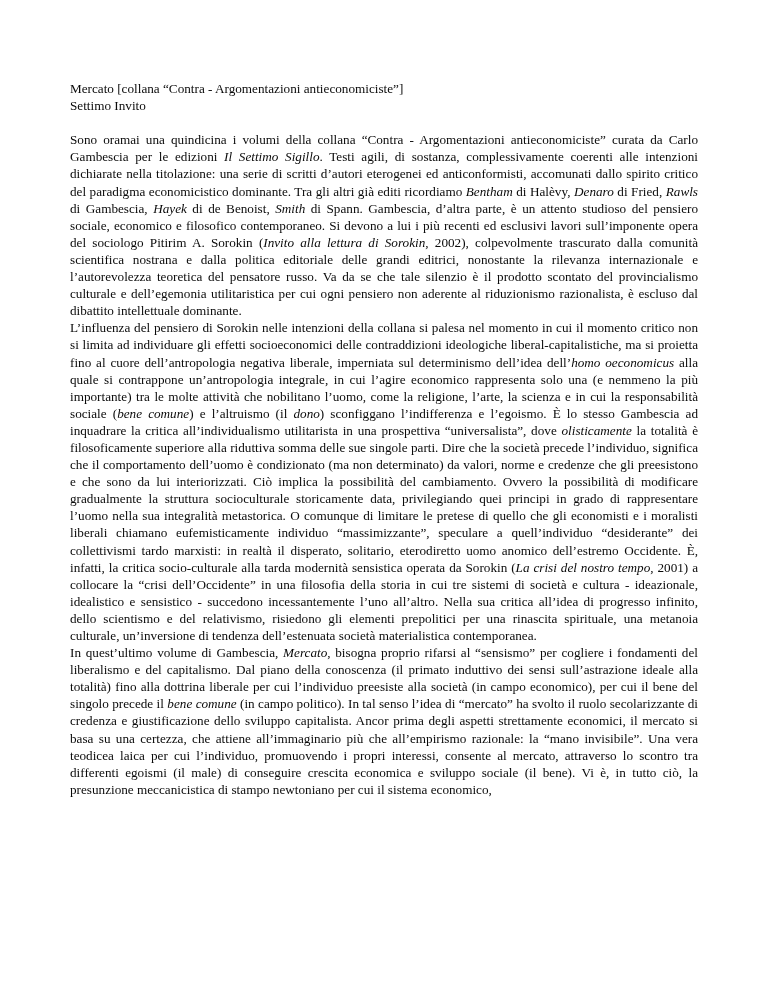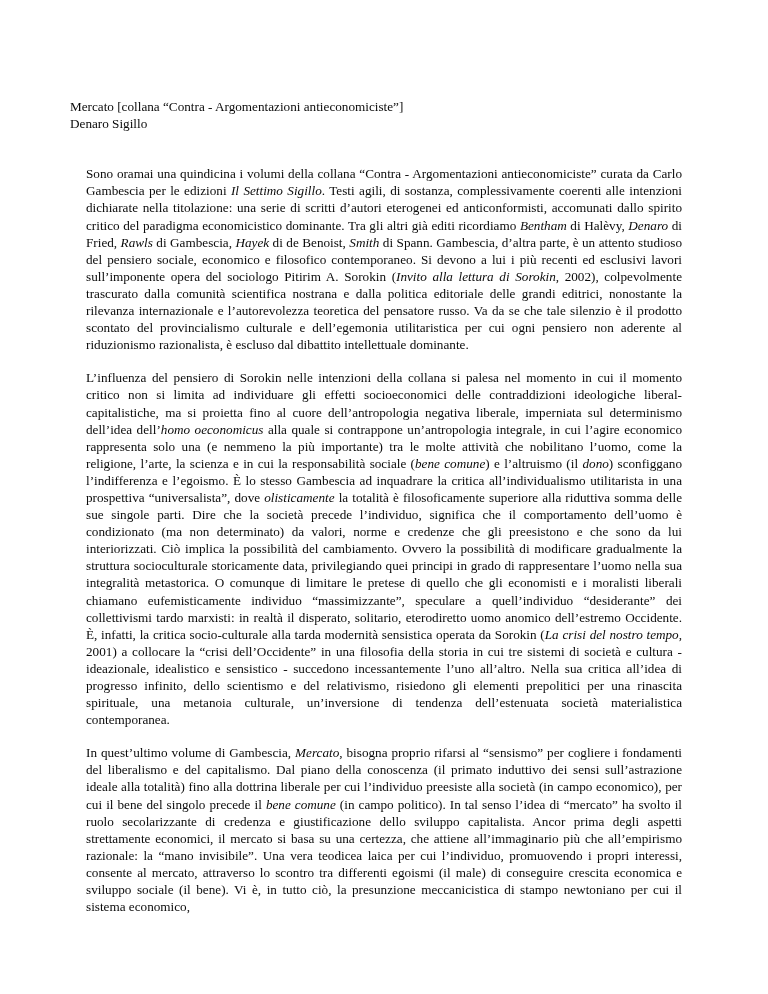--- a/index.html
+++ b/index.html
@@ -9,51 +9,51 @@
   }
   body {
     width: 768px;
     height: 994px;
     overflow: hidden;
     position: relative;
   }
   .doc {
     position: absolute;
     left: 70px;
-    top: 98px;
+    top: 80px;
     width: 628px;
     font-family: "Liberation Serif", serif;
     font-size: 13.2px;
     line-height: 17.1px;
     color: #0a0a0a;
     -webkit-font-smoothing: antialiased;
   }
   .doc-header div {
     text-align: left;
     white-space: nowrap;
   }
   .blank-line {
     height: 17.1px;
   }
   .doc-body p {
-    margin: 16px;
+    margin: 0;
     padding: 0;
     text-align: justify;
   }
   .doc-body p i {
     font-style: italic;
   }
 </style>
 </head>
 <body>
 
 <div class="doc">
   <div class="doc-header">
     <div>Mercato [collana “Contra - Argomentazioni antieconomiciste”]</div>
-    <div>Denaro Sigillo</div>
+    <div>Settimo Invito</div>
   </div>
   <div class="blank-line"></div>
   <div class="doc-body">
     <p>Sono oramai una quindicina i volumi della collana “Contra - Argomentazioni antieconomiciste” curata da Carlo Gambescia per le edizioni <i>Il Settimo Sigillo</i>. Testi agili, di sostanza, complessivamente coerenti alle intenzioni dichiarate nella titolazione: una serie di scritti d’autori eterogenei ed anticonformisti, accomunati dallo spirito critico del paradigma economicistico dominante. Tra gli altri già editi ricordiamo <i>Bentham</i> di Halèvy, <i>Denaro</i> di Fried, <i>Rawls</i> di Gambescia, <i>Hayek</i> di de Benoist, <i>Smith</i> di Spann. Gambescia, d’altra parte, è un attento studioso del pensiero sociale, economico e filosofico contemporaneo. Si devono a lui i più recenti ed esclusivi lavori sull’imponente opera del sociologo Pitirim A. Sorokin (<i>Invito alla lettura di Sorokin</i>, 2002), colpevolmente trascurato dalla comunità scientifica nostrana e dalla politica editoriale delle grandi editrici, nonostante la rilevanza internazionale e l’autorevolezza teoretica del pensatore russo. Va da se che tale silenzio è il prodotto scontato del provincialismo culturale e dell’egemonia utilitaristica per cui ogni pensiero non aderente al riduzionismo razionalista, è escluso dal dibattito intellettuale dominante.</p>
     <p>L’influenza del pensiero di Sorokin nelle intenzioni della collana si palesa nel momento in cui il momento critico non si limita ad individuare gli effetti socioeconomici delle contraddizioni ideologiche liberal-capitalistiche, ma si proietta fino al cuore dell’antropologia negativa liberale, imperniata sul determinismo dell’idea dell’<i>homo oeconomicus</i> alla quale si contrappone un’antropologia integrale, in cui l’agire economico rappresenta solo una (e nemmeno la più importante) tra le molte attività che nobilitano l’uomo, come la religione, l’arte, la scienza e in cui la responsabilità sociale (<i>bene comune</i>) e l’altruismo (il <i>dono</i>) sconfiggano l’indifferenza e l’egoismo. È lo stesso Gambescia ad inquadrare la critica all’individualismo utilitarista in una prospettiva “universalista”, dove <i>olisticamente</i> la totalità è filosoficamente superiore alla riduttiva somma delle sue singole parti. Dire che la società precede l’individuo, significa che il comportamento dell’uomo è condizionato (ma non determinato) da valori, norme e credenze che gli preesistono e che sono da lui interiorizzati. Ciò implica la possibilità del cambiamento. Ovvero la possibilità di modificare gradualmente la struttura socioculturale storicamente data, privilegiando quei principi in grado di rappresentare l’uomo nella sua integralità metastorica. O comunque di limitare le pretese di quello che gli economisti e i moralisti liberali chiamano eufemisticamente individuo “massimizzante”, speculare a quell’individuo “desiderante” dei collettivismi tardo marxisti: in realtà il disperato, solitario, eterodiretto uomo anomico dell’estremo Occidente. È, infatti, la critica socio-culturale alla tarda modernità sensistica operata da Sorokin (<i>La crisi del nostro tempo</i>, 2001) a collocare la “crisi dell’Occidente” in una filosofia della storia in cui tre sistemi di società e cultura - ideazionale, idealistico e sensistico - succedono incessantemente l’uno all’altro. Nella sua critica all’idea di progresso infinito, dello scientismo e del relativismo, risiedono gli elementi prepolitici per una rinascita spirituale, una metanoia culturale, un’inversione di tendenza dell’estenuata società materialistica contemporanea.</p>
     <p>In quest’ultimo volume di Gambescia, <i>Mercato</i>, bisogna proprio rifarsi al “sensismo” per cogliere i fondamenti del liberalismo e del capitalismo. Dal piano della conoscenza (il primato induttivo dei sensi sull’astrazione ideale alla totalità) fino alla dottrina liberale per cui l’individuo preesiste alla società (in campo economico), per cui il bene del singolo precede il <i>bene comune</i> (in campo politico). In tal senso l’idea di “mercato” ha svolto il ruolo secolarizzante di credenza e giustificazione dello sviluppo capitalista. Ancor prima degli aspetti strettamente economici, il mercato si basa su una certezza, che attiene all’immaginario più che all’empirismo razionale: la “mano invisibile”. Una vera teodicea laica per cui l’individuo, promuovendo i propri interessi, consente al mercato, attraverso lo scontro tra differenti egoismi (il male) di conseguire crescita economica e sviluppo sociale (il bene). Vi è, in tutto ciò, la presunzione meccanicistica di stampo newtoniano per cui il sistema economico,</p>
   </div>
 </div>
 
 </body></html>

